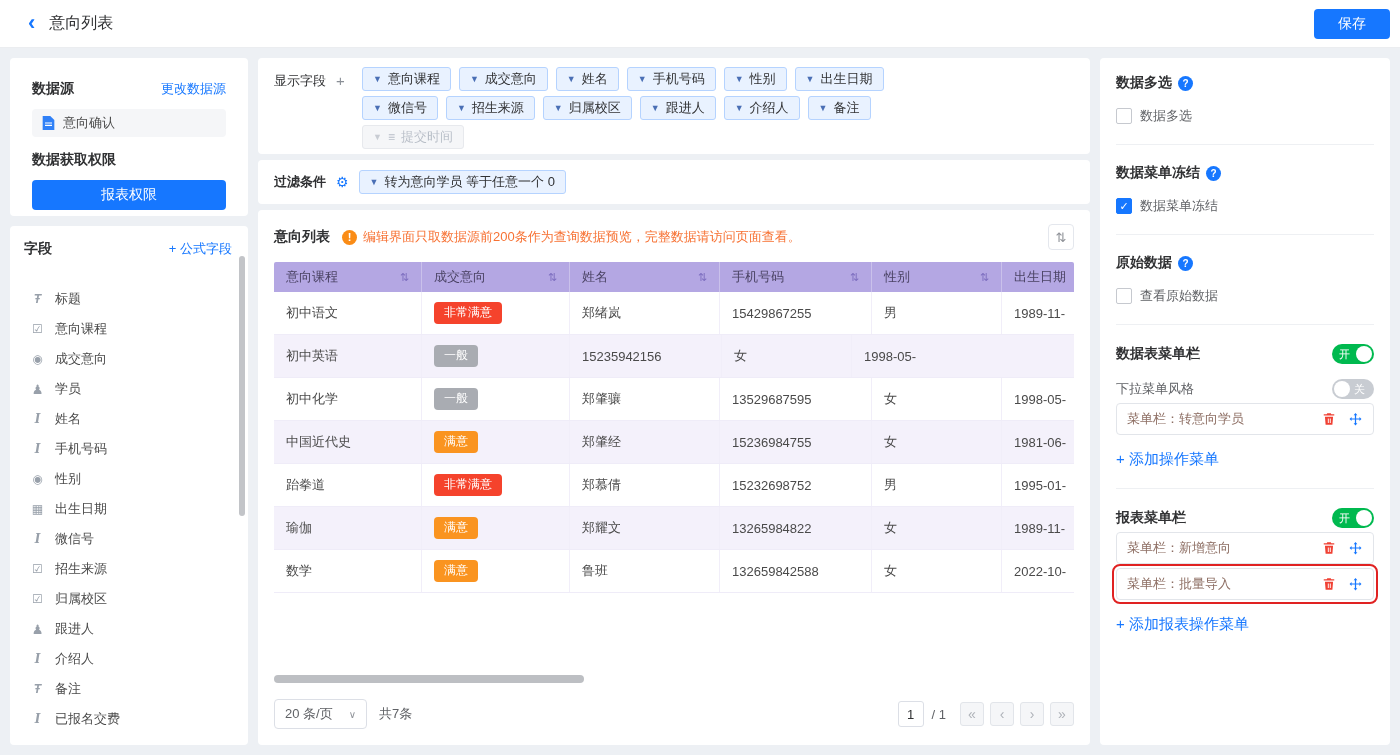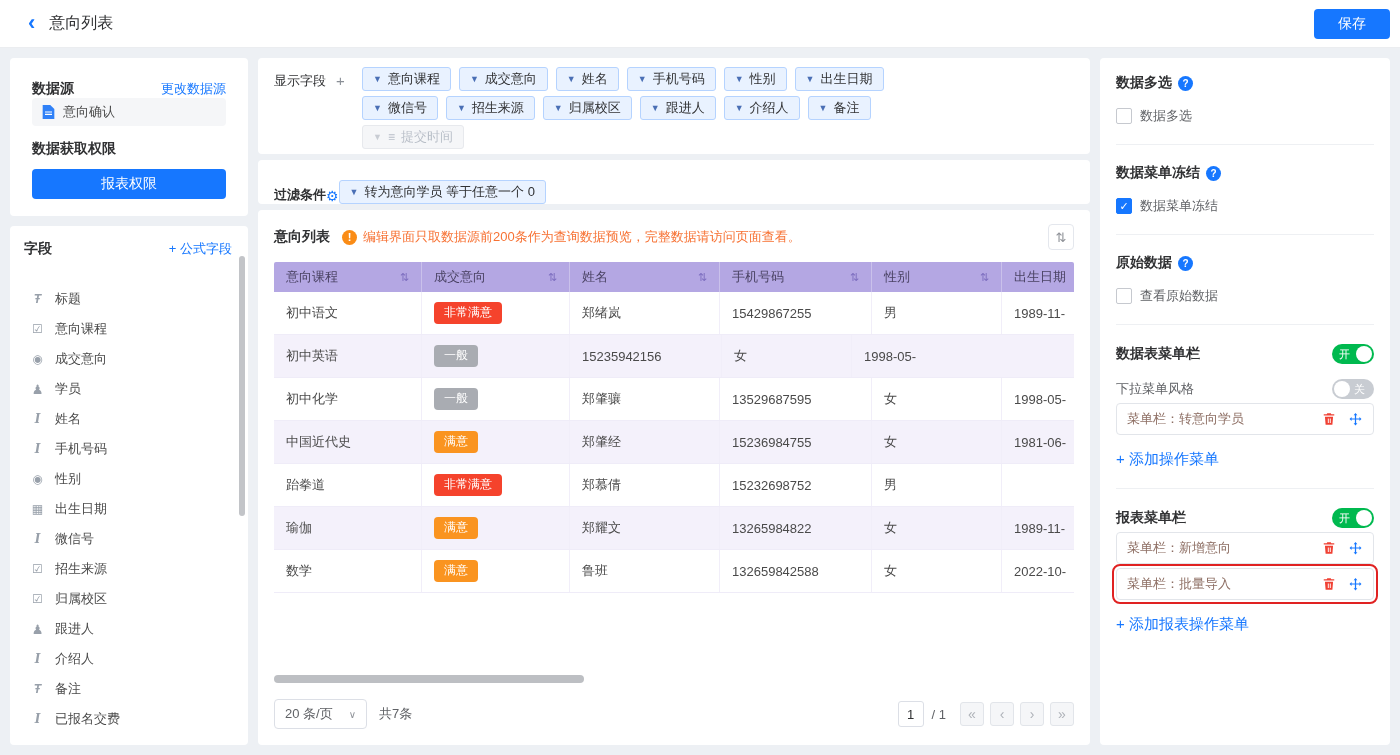--- a/index.html
+++ b/index.html
@@ -13,21 +13,21 @@
   .page-title{font-size:16px;color:#303133}
   .save-btn{position:absolute;right:10px;top:9px;height:30px;background:#1677ff;color:#fff;border:none;border-radius:4px;font-size:14px;padding:0 24px;cursor:pointer}
 
   .card{position:absolute;background:#fff;border-radius:4px}
   .h14{font-size:14px;font-weight:bold;color:#303133}
   .link{color:#1677ff;font-size:13px;cursor:pointer;white-space:nowrap}
 
   
   #ds-card{left:10px;top:58px;width:238px;height:158px;padding:22px}
   .card-head{display:flex;justify-content:space-between;align-items:center}
-  .ds-item{background:#f5f6f8;border-radius:4px;height:28px;display:flex;align-items:center;gap:8px;padding:0 10px;font-size:13px;color:#4a4a4a;cursor:pointer}
+  .ds-item{margin-top:11px;background:#f5f6f8;border-radius:4px;height:28px;display:flex;align-items:center;gap:8px;padding:0 10px;font-size:13px;color:#4a4a4a;cursor:pointer}
   .perm-btn{margin-top:11px;width:100%;height:30px;background:#1677ff;color:#fff;border:none;border-radius:4px;font-size:14px;cursor:pointer}
   .mt14{margin-top:14px}
 
   #fields-card{left:10px;top:226px;width:238px;height:519px;padding:14px 10px 6px 14px;overflow:hidden}
   .fields-head{display:flex;justify-content:space-between;align-items:center;padding-right:6px}
   .field-list{margin-top:26px}
   .field-item{height:30px;display:flex;align-items:center;gap:10px;font-size:13px;color:#4a4a4a;padding-left:6px;cursor:pointer;white-space:nowrap}
   .fi{width:15px;text-align:center;color:#98a0aa;font-size:12px;flex:none}
   .fi-title::before{content:"Ŧ";font-weight:bold}
   .fi-check::before{content:"☑"}
@@ -43,21 +43,21 @@
   .plus{color:#8a8f96;font-size:15px;cursor:pointer;line-height:1.2}
   .chips{flex:1}
   .chip-row{display:flex;gap:8px;margin-bottom:5px}
   .chip{display:inline-flex;align-items:center;gap:6px;background:#e9f2ff;border:1px solid #b5d3ff;border-radius:3px;height:24px;padding:0 10px;font-size:13px;color:#303133;cursor:pointer;white-space:nowrap}
   .chip .caret{color:#4a6fb5;font-size:9px;font-style:normal}
   .chip.disabled{background:#f5f6f8;border-color:#e7e9ed;color:#b9bfc8}
   .chip.disabled .caret{color:#c8ccd3}
   .chip .lines{color:#b9bfc8;font-size:12px;font-style:normal}
 
   
-  #filter-card{left:258px;top:160px;width:832px;height:44px;padding:0 16px;display:flex;align-items:flex-end;}
+  #filter-card{left:258px;top:160px;width:832px;height:44px;padding:0 16px;display:flex;align-items:center;gap:10px}
   .filter-label{font-size:13px;font-weight:bold;color:#303133}
   .gear{color:#1677ff;font-size:14px;cursor:pointer;font-style:normal}
 
   
   #table-card{left:258px;top:210px;width:832px;height:535px;padding:12px 16px 16px;display:flex;flex-direction:column}
   .tc-head{display:flex;align-items:center;gap:12px;height:30px}
   .tc-title{font-size:14px;font-weight:bold;color:#303133;white-space:nowrap}
   .warn{display:flex;align-items:center;gap:6px;font-size:13px;color:#f77234;white-space:nowrap}
   .warn-ic{width:15px;height:15px;border-radius:50%;background:#fa8c16;color:#fff;font-size:11px;font-weight:bold;display:inline-flex;align-items:center;justify-content:center;font-style:normal;flex:none}
   .sort-btn{margin-left:auto;width:26px;height:26px;border:1px solid #e4e7ed;border-radius:4px;color:#909399;display:flex;align-items:center;justify-content:center;font-size:13px;cursor:pointer}
@@ -363,20 +363,21 @@
         <div class="td w6">1981-06-</div>
       </div>
       <div class="trow">
         <div class="td w1">跆拳道</div>
         <div class="td w2">
             <span class="badge red">非常满意</span>
           </div>
         <div class="td w3">郑慕倩</div>
         <div class="td w4">15232698752</div>
         <div class="td w5">男</div>
+        <div class="td w6">1995-01-</div>
       </div>
       <div class="trow alt">
         <div class="td w1">瑜伽</div>
         <div class="td w2">
             <span class="badge orange">满意</span>
           </div>
         <div class="td w3">郑耀文</div>
         <div class="td w4">13265984822</div>
         <div class="td w5">女</div>
         <div class="td w6">1989-11-</div>

